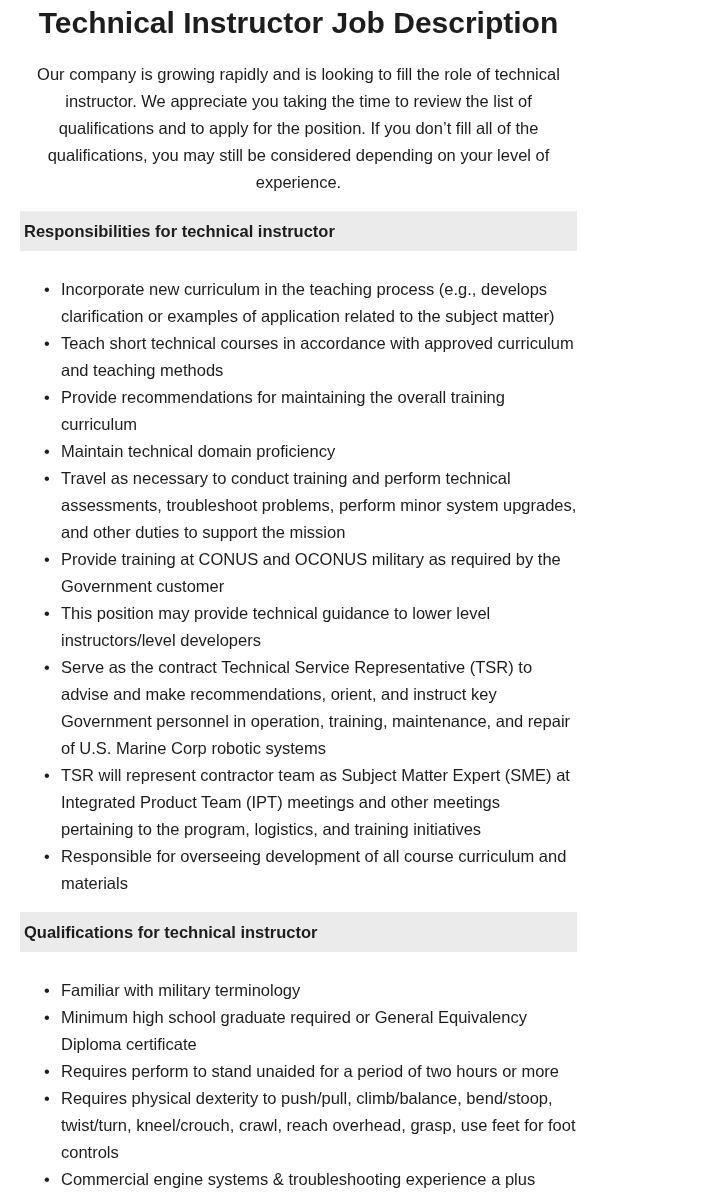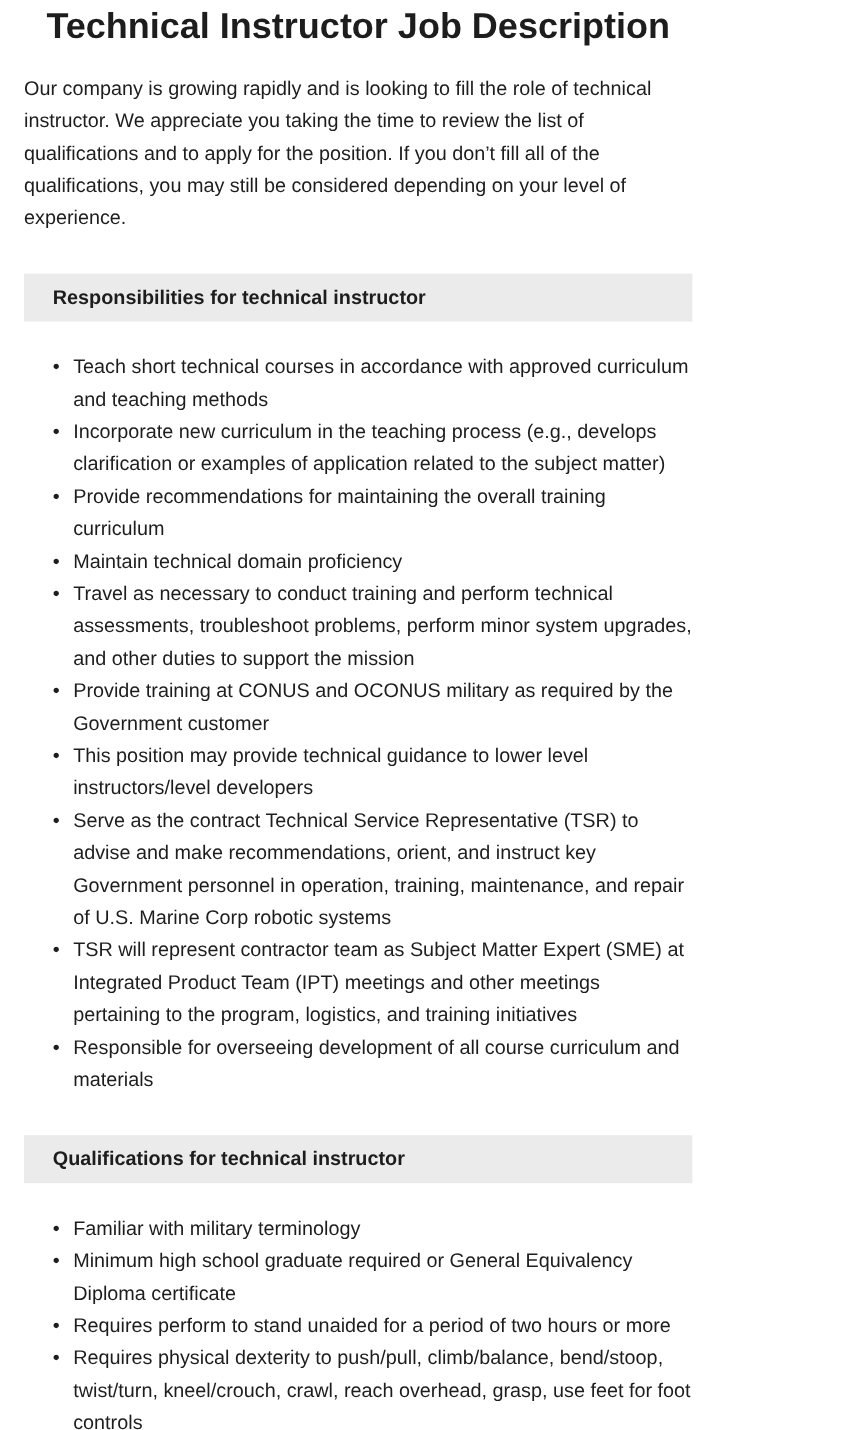--- a/index.html
+++ b/index.html
@@ -26,29 +26,30 @@
     padding-top: 3px;
     font-size: 30px;
     line-height: 40px;
     font-weight: bold;
     text-align: center;
     letter-spacing: 0px;
     color: var(--text, #1d1d1d);
   }
   p.intro {
     margin: 18px 0 0 0;
+    text-align: center;
   }
   .section-heading {
-    margin-top: 32px;
+    margin-top: 15px;
     background: var(--heading-bg, #ebebeb);
     height: 40px;
     line-height: 40px;
     font-weight: bold;
     font-size: 16.5px;
-    padding-left: 24px;
+    padding-left: 4px;
   }
   ul.bullet-list {
     margin: 25px 0 0 0;
     padding: 0;
     list-style: none;
   }
   ul.bullet-list li {
     position: relative;
     padding-left: 41px;
     margin: 0;
@@ -69,22 +70,22 @@
 
 <div class="page">
 
   <h1 class="doc-title">Technical Instructor Job Description</h1>
 
   <p class="intro">Our company is growing rapidly and is looking to fill the role of technical instructor. We appreciate you taking the time to review the list of qualifications and to apply for the position. If you don’t fill all of the qualifications, you may still be considered depending on your level of experience.</p>
 
   <section class="doc-section">
     <div class="section-heading">Responsibilities for technical instructor</div>
     <ul class="bullet-list">
+        <li>Incorporate new curriculum in the teaching process (e.g., develops clarification or examples of application related to the subject matter)</li>
         <li>Teach short technical courses in accordance with approved curriculum and teaching methods</li>
-        <li>Incorporate new curriculum in the teaching process (e.g., develops clarification or examples of application related to the subject matter)</li>
         <li>Provide recommendations for maintaining the overall training curriculum</li>
         <li>Maintain technical domain proficiency</li>
         <li>Travel as necessary to conduct training and perform technical assessments, troubleshoot problems, perform minor system upgrades, and other duties to support the mission</li>
         <li>Provide training at CONUS and OCONUS military as required by the Government customer</li>
         <li>This position may provide technical guidance to lower level instructors/level developers</li>
         <li>Serve as the contract Technical Service Representative (TSR) to advise and make recommendations, orient, and instruct key Government personnel in operation, training, maintenance, and repair of U.S. Marine Corp robotic systems</li>
         <li>TSR will represent contractor team as Subject Matter Expert (SME) at Integrated Product Team (IPT) meetings and other meetings pertaining to the program, logistics, and training initiatives</li>
         <li>Responsible for overseeing development of all course curriculum and materials</li>
       </ul>
   </section>

